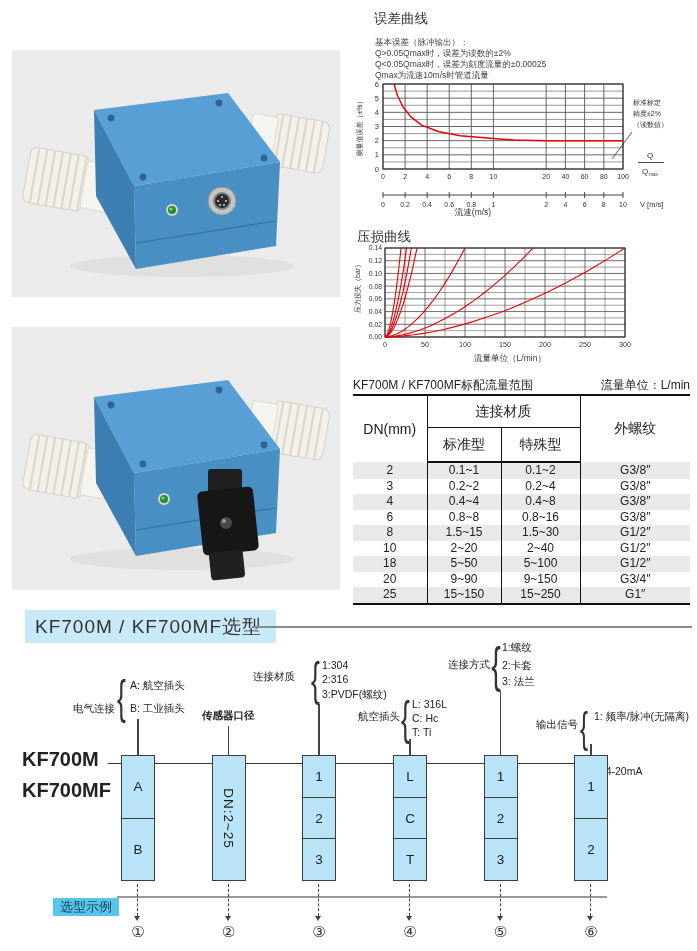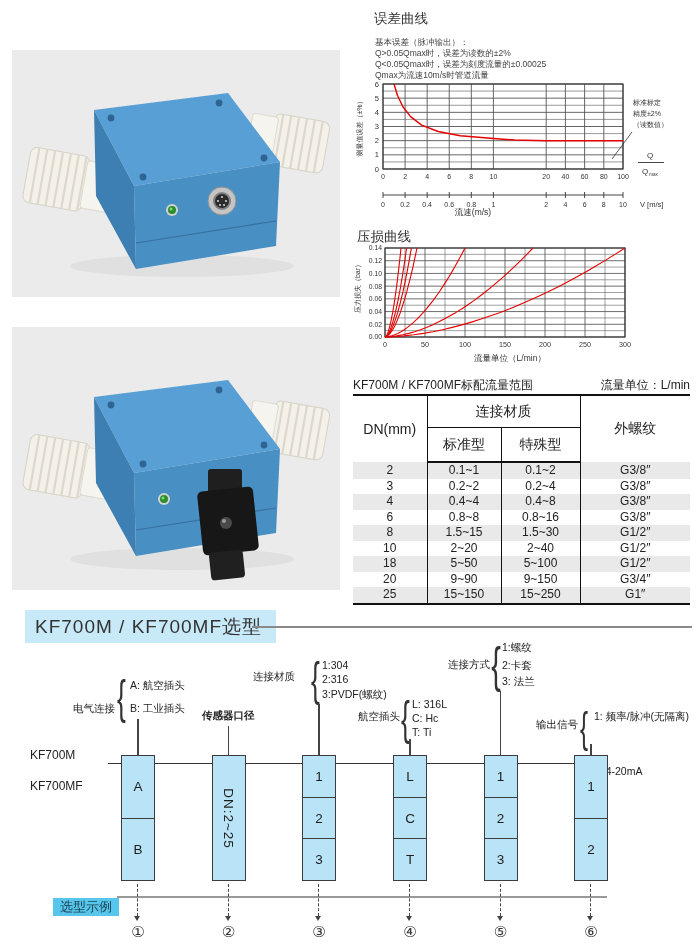--- a/index.html
+++ b/index.html
@@ -21,21 +21,21 @@
   #flow-table th{font-weight:normal;font-size:14px;color:#222;}
   #flow-table td{font-size:12px;color:#222;height:15.5px;padding:0;line-height:15.5px;}
   #flow-table tr.shade{background:#e9e9e9;}
   #flow-table .b-r{border-right:1.2px solid #111;}
   #flow-table th.range{border-bottom:1.2px solid #111;height:29px;}
   #flow-table tr.sub th{border-bottom:2px solid #111;height:31px;}
   
   #sel-header{position:absolute;left:25px;top:610px;height:33px;line-height:33px;
               padding:0 14px 0 10px;background:#c7e9f8;font-size:19px;letter-spacing:1px;color:#333;}
   .h-rule{position:absolute;height:2px;background:#8a8a8a;}
-  .model-name{position:absolute;left:30px;font-size:12px;color:#222;white-space:nowrap;}
+  .model-name{position:absolute;left:22px;font-size:20px;color:#222;white-space:nowrap;font-weight:bold;}
   .sel-label{position:absolute;font-size:10.5px;color:#222;white-space:nowrap;}
   .sel-opt{position:absolute;font-size:10.5px;color:#222;white-space:nowrap;}
   .sel-brace{position:absolute;color:#333;line-height:1;display:flex;align-items:center;}
   .sel-stem{position:absolute;width:1.3px;background:#444;}
   .sel-line{position:absolute;height:1.4px;background:#333;}
   .sel-box{position:absolute;width:34px;height:126px;background:#b9e3f6;border:1.2px solid #3c3c3c;
            box-sizing:border-box;display:flex;flex-direction:column;z-index:2;}
   .sel-cell{flex:1 1 0;display:flex;align-items:center;justify-content:center;
             font-size:13.5px;color:#1d1d1d;position:relative;}
   .sel-cell + .sel-cell{border-top:1.2px solid #3c3c3c;}

